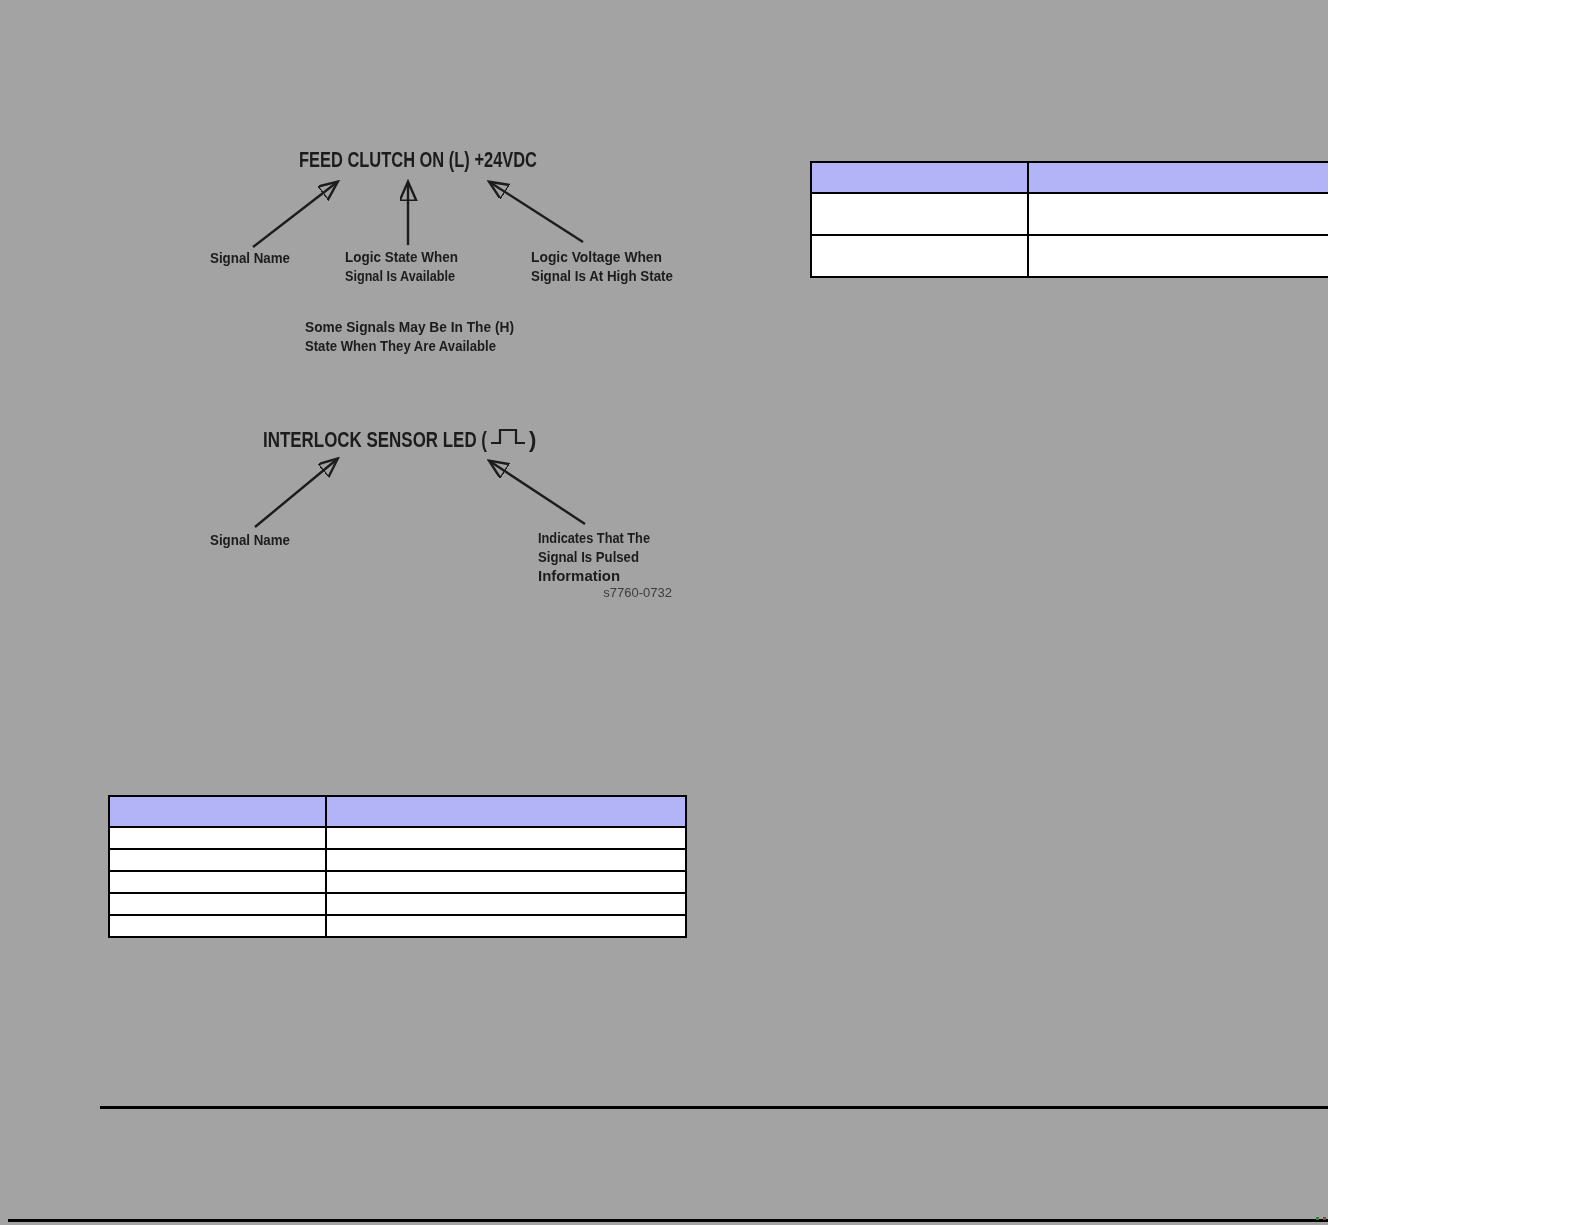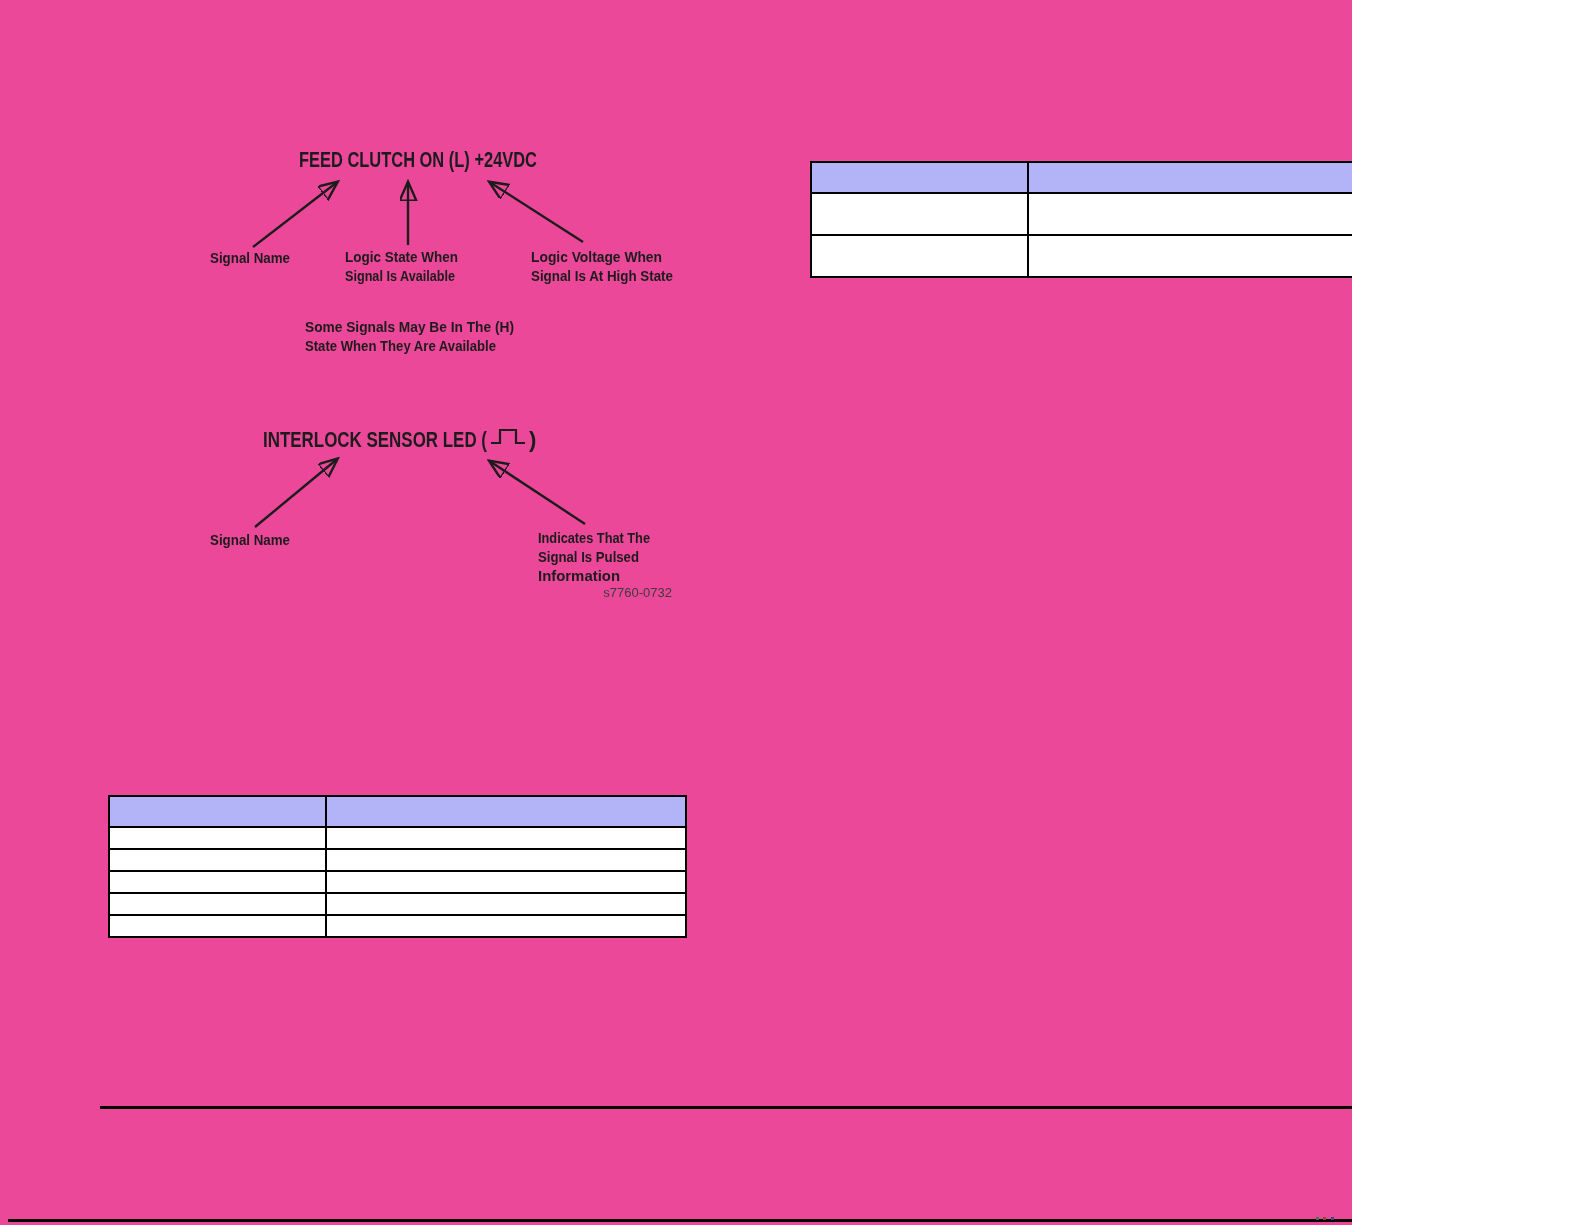--- a/index.html
+++ b/index.html
@@ -1,23 +1,22 @@
 <!DOCTYPE html>
 <html><head>
 <meta charset="utf-8">
 <style>
   html, body { margin: 0; padding: 0; background: #ffffff; }
   #page {
     position: relative;
     width: 1328px;
     height: 1225px;
-    background: #ec4899;
+    background: #a3a3a3;
     font-family: "Liberation Sans", sans-serif;
     overflow: hidden;
-    padding-left: 24px;
   }
 
   
   .sigtable {
     position: absolute;
     border-collapse: collapse;
     table-layout: fixed;
     background: #ffffff;
   }
   .sigtable th, .sigtable td {

